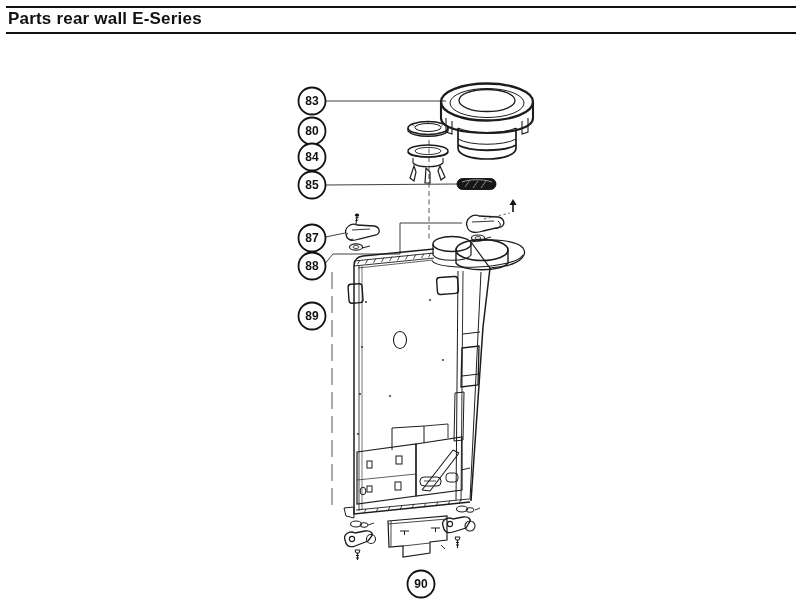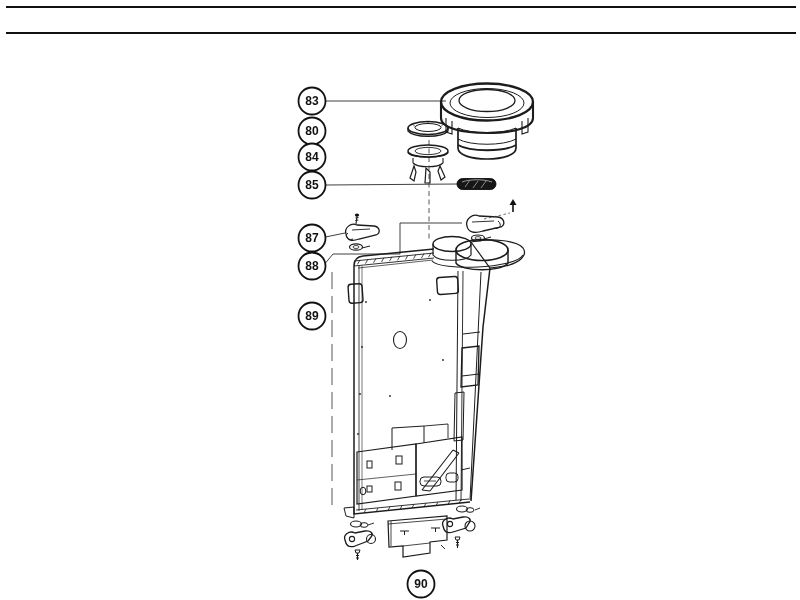--- a/index.html
+++ b/index.html
@@ -15,20 +15,21 @@
   .callout text{font-family:"Liberation Sans",sans-serif;font-size:12px;font-weight:bold;
         fill:#111;text-anchor:middle;}
   .ln{stroke:#1c1c1c;fill:none;}
 </style>
 </head>
 <body>
 
 <div class="page">
 
   <div class="rule top"></div>
+  <h1 class="page-title">Parts rear wall E-Series</h1>
   <div class="rule bottom"></div>
 
   <svg class="diagram" viewBox="0 0 800 600">
 
     <g stroke="#2a2a2a" stroke-width="0.9" fill="none">
       <path d="M325.5,101 H446"></path>
       <path d="M325.5,185 L458,184"></path>
       <path d="M325.5,237 L345,233"></path>
       <path d="M325.5,263 L333,254 H400 V223 H462"></path>
     </g>

